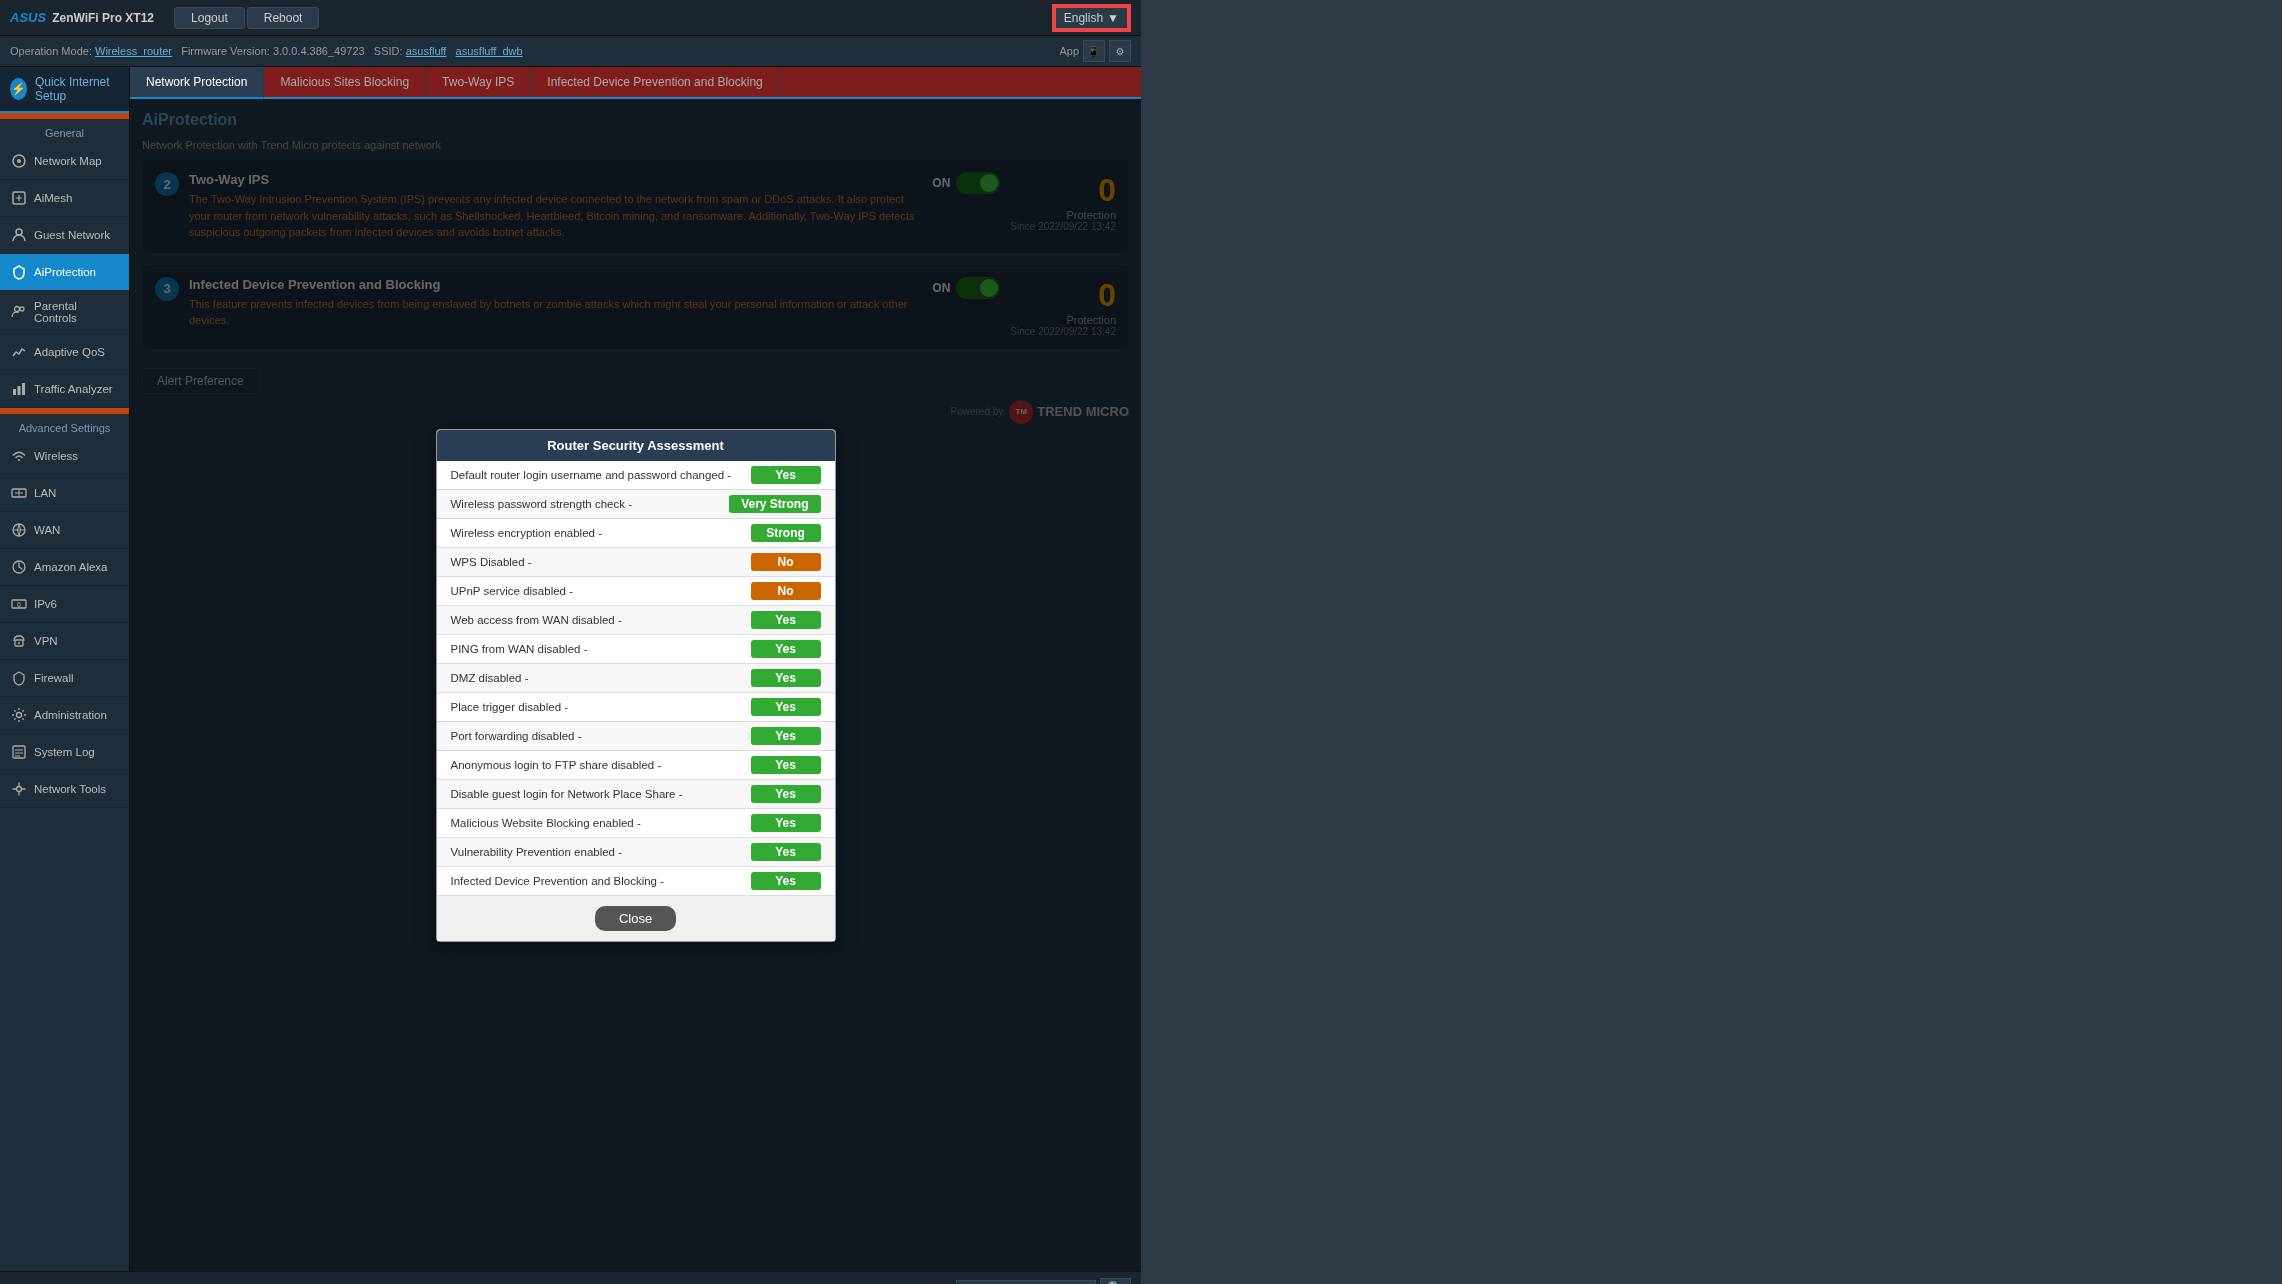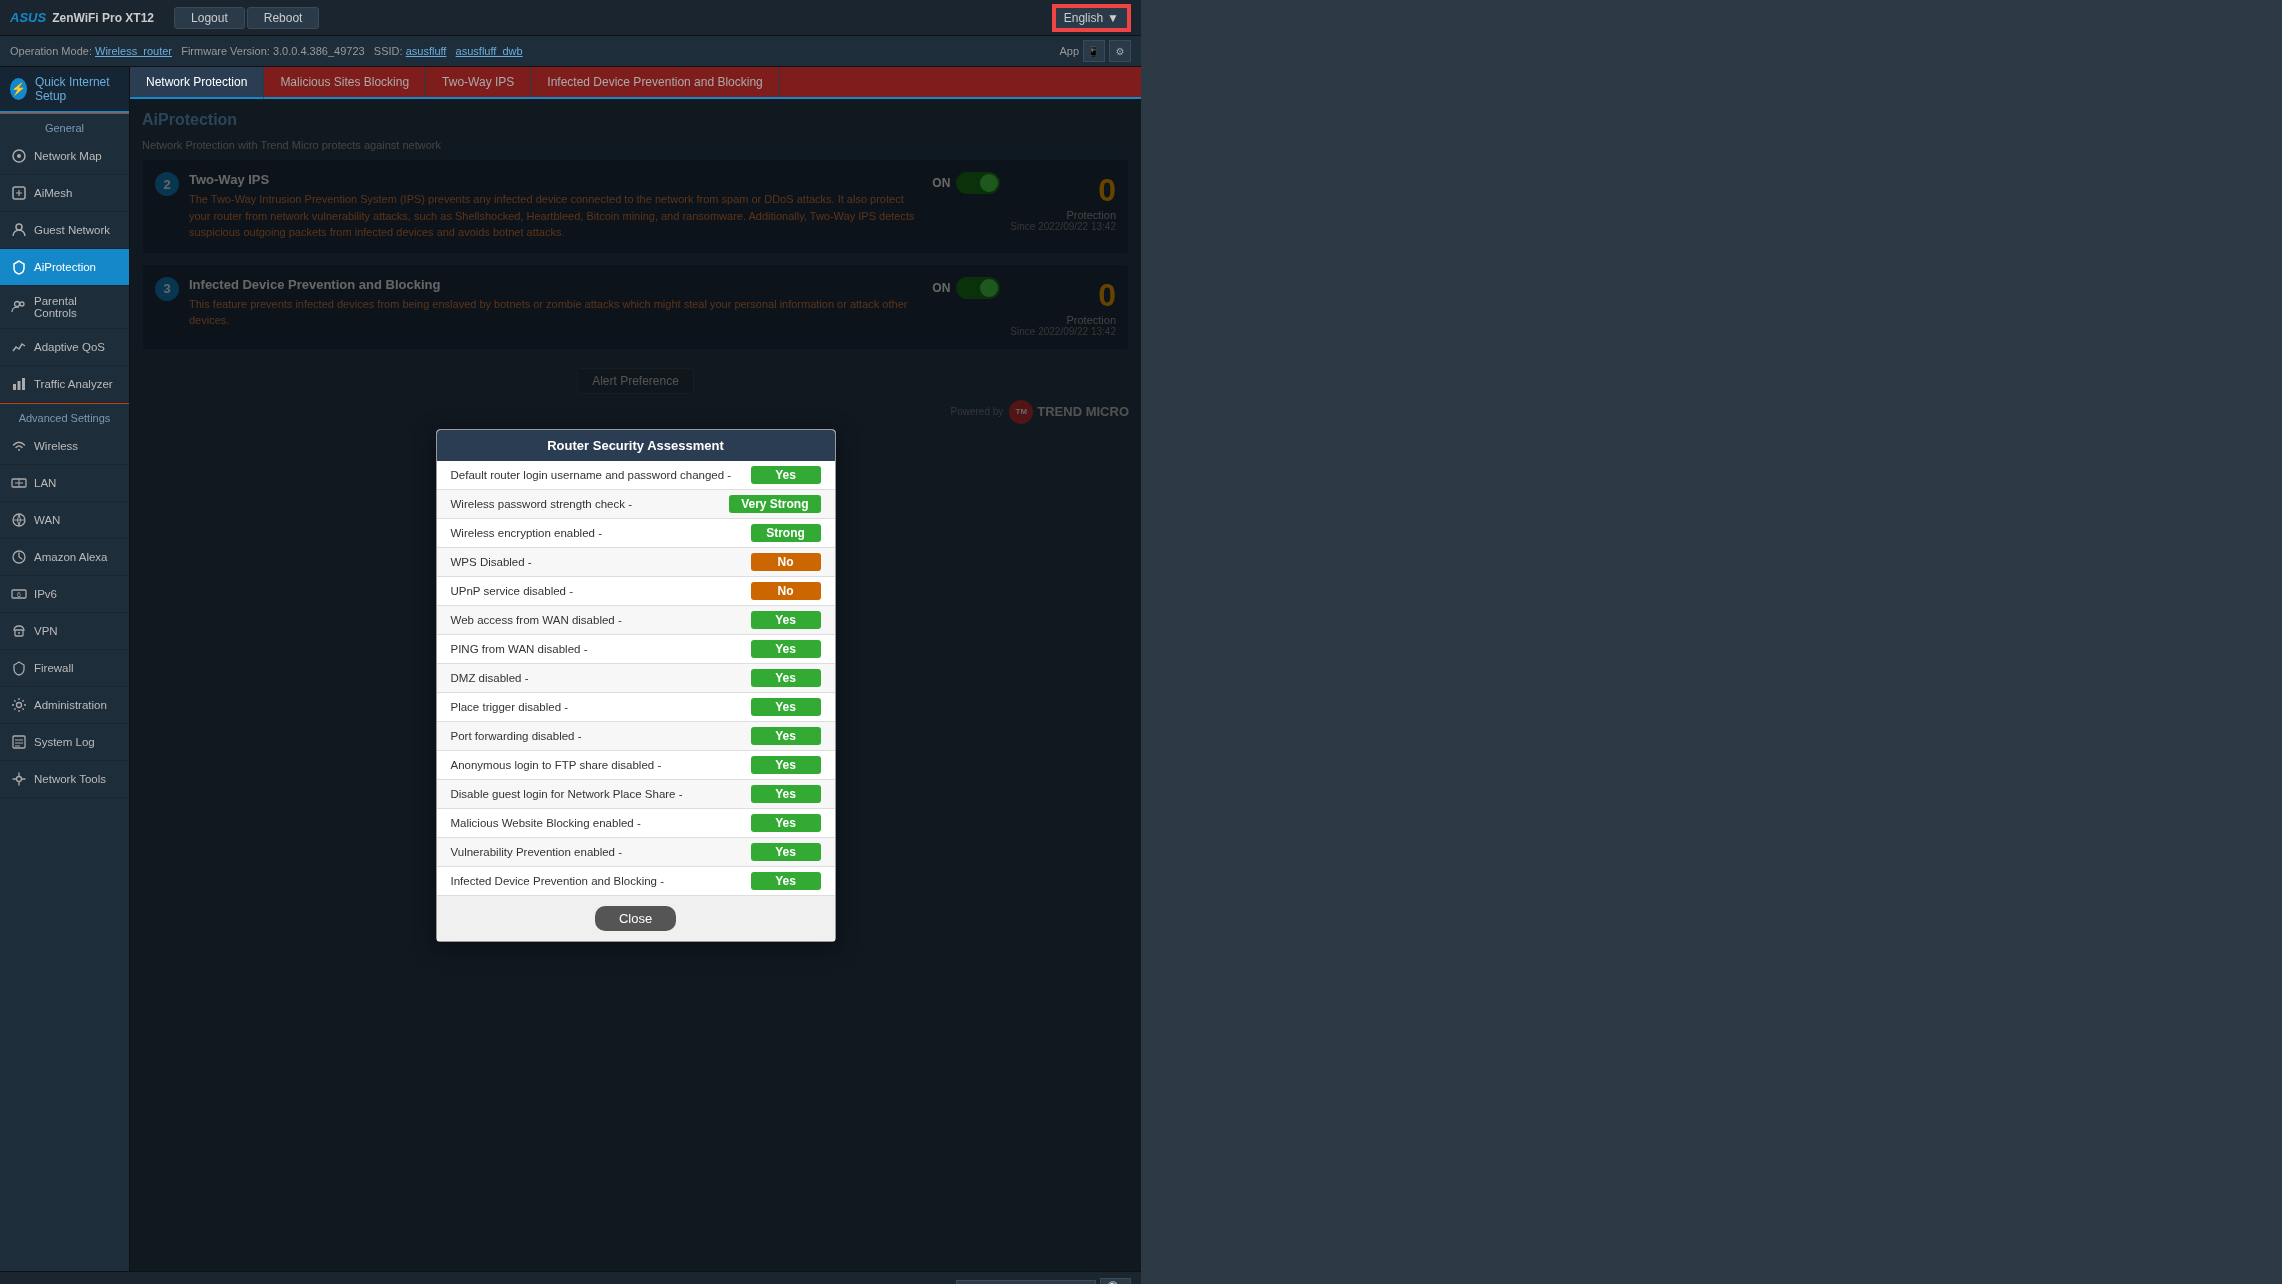--- a/index.html
+++ b/index.html
@@ -110,21 +110,21 @@
       background: #1e2d3a;
       border-right: 1px solid #111;
       overflow-y: auto;
       flex-shrink: 0;
     }
     .sidebar-section-label {
       color: #7a9ab5;
       font-size: 11px;
       padding: 8px 10px 4px;
       text-align: center;
-      border-top: 1px solid #c2410c;
+      border-top: 6px solid #c2410c;
     }
     .sidebar-item {
       display: flex;
       align-items: center;
       gap: 6px;
       padding: 9px 10px;
       cursor: pointer;
       color: #bbb;
       font-size: 11.5px;
       border-bottom: 1px solid #1a2530;
@@ -704,21 +704,21 @@
           <span class="toggle-label">ON</span>
           <div class="toggle-switch on"></div>
         </div>
         <div class="section-stats">
           <div class="stat-number">0</div>
           <div class="stat-label">Protection</div>
           <div class="stat-since">Since 2022/09/22 13:42</div>
         </div>
       </div>
 
-      <div style="display:flex; justify-content:center; margin-bottom:6px;">
+      <div style="display:flex; justify-content:flex-start; margin-bottom:6px;">
         <button class="alert-pref-btn">Alert Preference</button>
       </div>
 
       <div class="powered-by">
         <span>Powered by</span>
         <div class="trend-logo">
           <div class="trend-circle">TM</div>
           <span class="trend-text">TREND MICRO</span>
         </div>
       </div>

